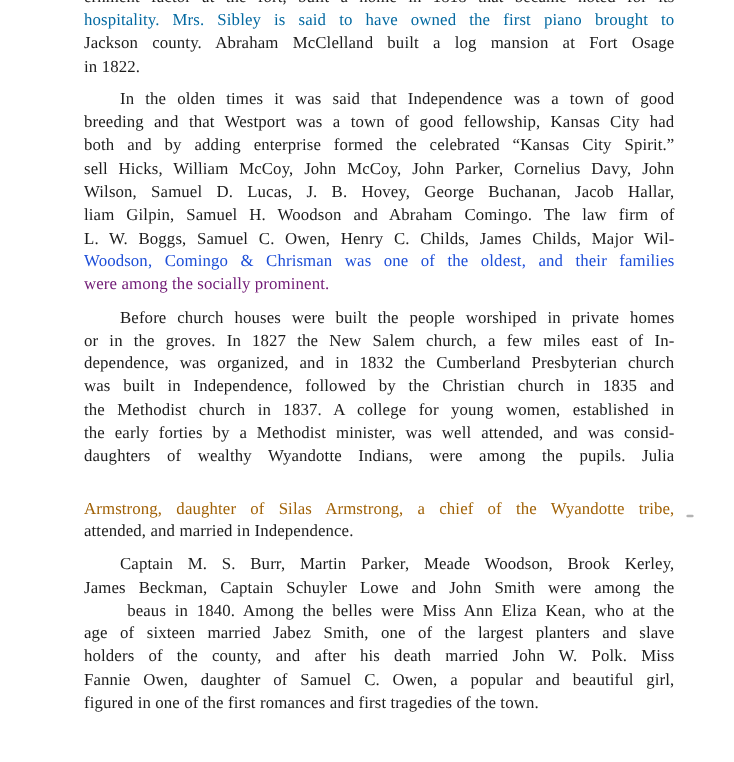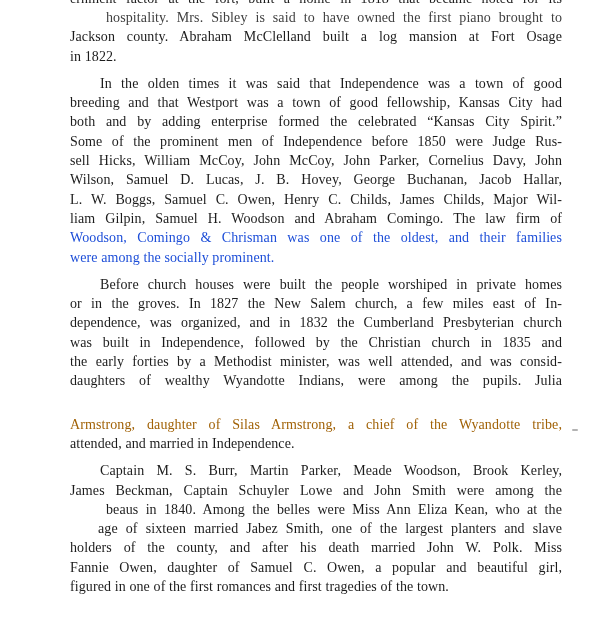--- a/index.html
+++ b/index.html
@@ -69,50 +69,50 @@
 </style>
 </head>
 <body style="background: rgb(255, 255, 255);">
 
 <div class="page">
   <div class="text-block">
       <div class="para">
         <div class="clip-wrap">
           <div class="line" style="color: rgb(28, 28, 28);">ernment factor at the fort, built a home in 1818 that became noted for its</div>
         </div>
-        <div class="line" style="color: #404040; margin-left: 36px;">hospitality.  Mrs. Sibley is said to have owned the first piano brought to</div>
+        <div class="line" style="color: #0369a1;">hospitality.  Mrs. Sibley is said to have owned the first piano brought to</div>
         <div class="line" style="color: rgb(28, 28, 28);">Jackson county.  Abraham McClelland built a log mansion at Fort Osage</div>
         <div class="line last" style="color: rgb(28, 28, 28);">in 1822.</div>
       </div>
       <div class="para">
         <div class="line indent" style="color: rgb(28, 28, 28);">In the olden times it was said that Independence was a town of good</div>
         <div class="line" style="color: rgb(28, 28, 28);">breeding and that Westport was a town of good fellowship, Kansas City had</div>
         <div class="line" style="color: rgb(28, 28, 28);">both and by adding enterprise formed the celebrated “Kansas City Spirit.”</div>
-        <div class="line" style="color: rgb(28, 28, 28);">Some of the prominent men of Independence before 1850 were Judge Rus-</div>
         <div class="line" style="color: rgb(28, 28, 28);">sell Hicks, William McCoy, John McCoy, John Parker, Cornelius Davy, John</div>
         <div class="line" style="color: rgb(28, 28, 28);">Wilson, Samuel D. Lucas, J. B. Hovey, George Buchanan, Jacob Hallar,</div>
+        <div class="line" style="color: rgb(28, 28, 28);">liam Gilpin, Samuel H. Woodson and Abraham Comingo.  The law firm of</div>
         <div class="line" style="color: rgb(28, 28, 28);">L. W. Boggs, Samuel C. Owen, Henry C. Childs, James Childs, Major Wil-</div>
-        <div class="line" style="color: rgb(28, 28, 28);">liam Gilpin, Samuel H. Woodson and Abraham Comingo.  The law firm of</div>
         <div class="line" style="color: #1d4ed8; font-family: Liberation Serif, serif;">Woodson, Comingo &amp; Chrisman was one of the oldest, and their families</div>
-        <div class="line last" style="color: #1d4ed8; text-align: right;">were among the socially prominent.</div>
+        <div class="line last" style="color: #701a75; text-align: right;">were among the socially prominent.</div>
       </div>
       <div class="para">
         <div class="line indent" style="color: rgb(28, 28, 28);">Before church houses were built the people worshiped in private homes</div>
         <div class="line" style="color: rgb(28, 28, 28);">or in the groves.  In 1827 the New Salem church, a few miles east of In-</div>
         <div class="line" style="color: rgb(28, 28, 28);">dependence, was organized, and in 1832 the Cumberland Presbyterian church</div>
         <div class="line" style="color: rgb(28, 28, 28);">was built in Independence, followed by the Christian church in 1835 and</div>
+        <div class="line" style="color: rgb(28, 28, 28);">the Methodist church in 1837.  A college for young women, established in</div>
         <div class="line" style="color: rgb(28, 28, 28);">the early forties by a Methodist minister, was well attended, and was consid-</div>
         <div class="line" style="color: rgb(28, 28, 28);">daughters of wealthy Wyandotte Indians, were among the pupils.  Julia</div>
         <div class="line" style="color: #a16207; margin-top: 24px;">Armstrong, daughter of Silas Armstrong, a chief of the Wyandotte tribe,</div>
         <div class="line last" style="color: rgb(28, 28, 28);">attended, and married in Independence.</div>
       </div>
       <div class="para">
         <div class="line indent" style="color: rgb(28, 28, 28);">Captain M. S. Burr, Martin Parker, Meade Woodson, Brook Kerley,</div>
         <div class="line" style="color: rgb(28, 28, 28);">James Beckman, Captain Schuyler Lowe and John Smith were among the</div>
         <div class="line" style="color: rgb(28, 28, 28); margin-left: 36px;">beaus in 1840.  Among the belles were Miss Ann Eliza Kean, who at the</div>
-        <div class="line" style="color: rgb(28, 28, 28); margin-left: 28px;">age of sixteen married Jabez Smith, one of the largest planters and slave</div>
+        <div class="line" style="color: rgb(28, 28, 28);">age of sixteen married Jabez Smith, one of the largest planters and slave</div>
         <div class="line" style="color: rgb(28, 28, 28);">holders of the county, and after his death married John W. Polk.  Miss</div>
         <div class="line" style="color: rgb(28, 28, 28);">Fannie Owen, daughter of Samuel C. Owen, a popular and beautiful girl,</div>
         <div class="line last" style="color: rgb(28, 28, 28);">figured in one of the first romances and first tragedies of the town.</div>
       </div>
     </div>
   <div class="speck"></div>
 </div>
 
 </body></html>

